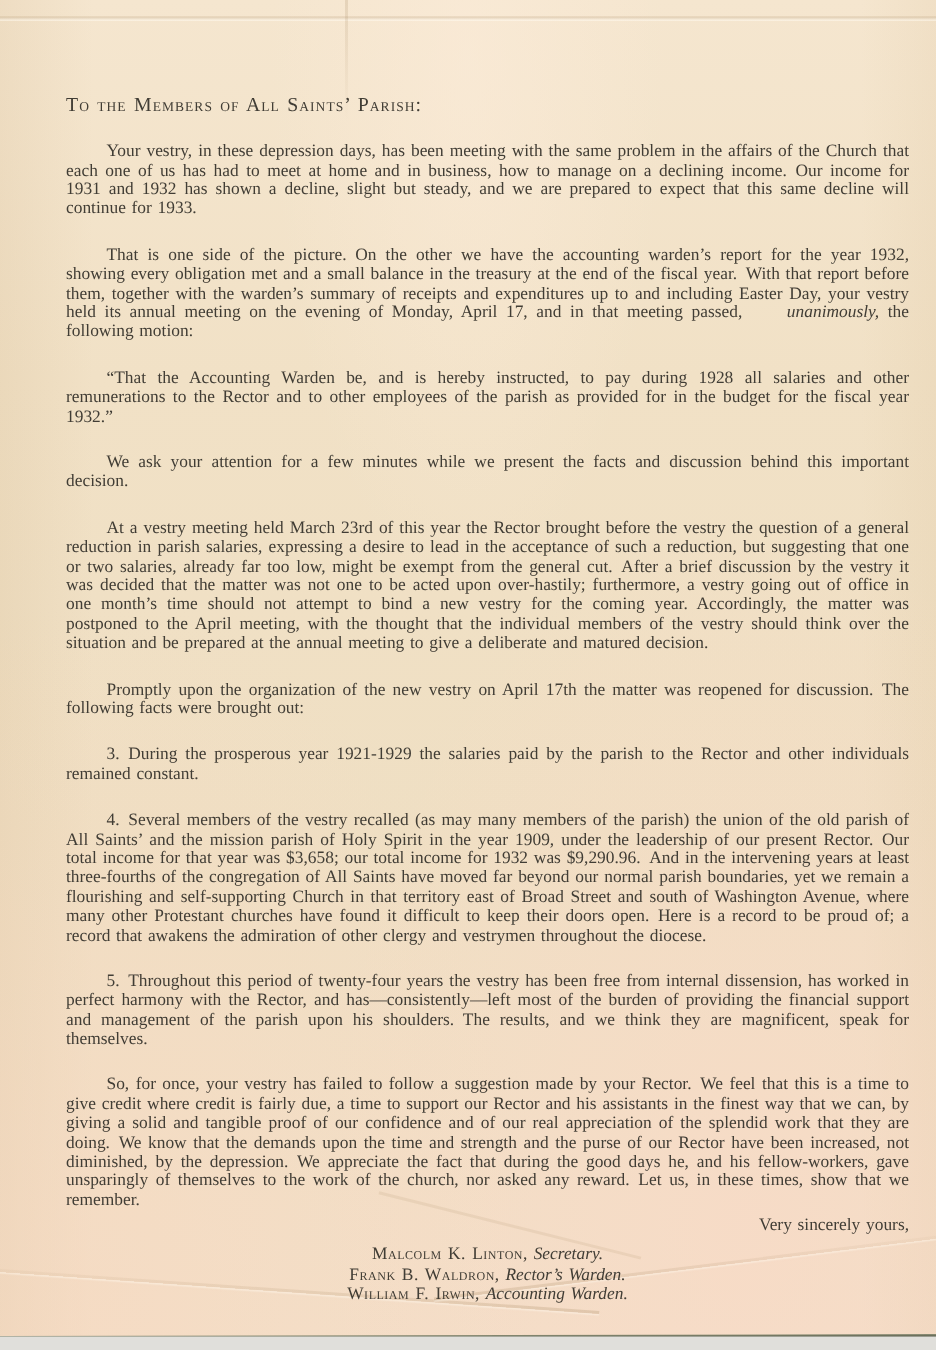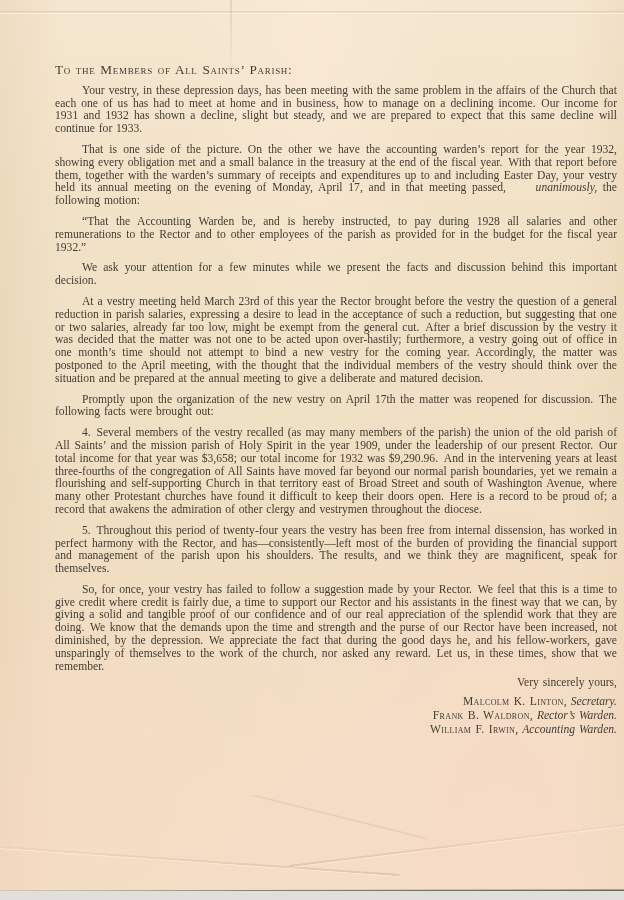--- a/index.html
+++ b/index.html
@@ -62,48 +62,48 @@
     background: #e0dfdb;
   }
   .paper-edge-line {
     position: absolute; left: 0; right: 0; bottom: 7px; height: 3.5px;
     background: linear-gradient(180deg, #90937a 0%, #3f4434 55%, #6f735e 100%);
     transform: rotate(-0.12deg);
   }
   
   .content {
     position: absolute;
-    left: 55px;
+    left: 44px;
     top: 64px;
     width: 562px;
     color: #413d35;
     font-size: 11.6px;
     line-height: 12.8px;
     text-align: justify;
     word-spacing: 0.9px;
   }
   .salutation {
     font-variant: small-caps;
     font-size: 13.2px;
     letter-spacing: 0.7px;
     margin: 0 0 7px 0;
     text-align: left;
   }
   .para {
-    margin: 8px 0 3px 0;
+    margin: 18px 0 3px 0;
     text-indent: 27px;
   }
   .para em { font-style: italic; padding-left: 24px; }
   .closing {
     margin: 4px 0 5px 0;
     padding-left: 244px;
     text-align: right;
   }
   .signatures {
-    text-align: right;
+    text-align: center;
   }
   .sig-line { line-height: 13.8px; white-space: nowrap; }
   .sig-name {
     font-variant: small-caps;
     letter-spacing: 0.35px;
   }
   .sig-title { font-style: italic; }
 </style>
 </head>
 <body>
@@ -119,20 +119,21 @@
     <div class="content">
       <div class="salutation">To the Members of All Saints’ Parish:</div>
 
       <div id="letter-body">
           <p class="para"><span>Your vestry, in these depression days, has been meeting with the same problem in the affairs of the Church that each one of us has had to meet at home and in business, how to manage on a declining income. Our income for 1931 and 1932 has shown a decline, slight but steady, and we are prepared to expect that this same decline will continue for 1933.</span></p>
           <p class="para"><span>That is one side of the picture. On the other we have the accounting warden’s report for the year 1932, showing every obligation met and a small balance in the treasury at the end of the fiscal year. With that report before them, together with the warden’s summary of receipts and expenditures up to and including Easter Day, your vestry held its annual meeting on the evening of Monday, April 17, and in that meeting passed, </span><em>unanimously,</em><span> the following motion:</span></p>
           <p class="para"><span>“That the Accounting Warden be, and is hereby instructed, to pay during 1928 all salaries and other remunerations to the Rector and to other employees of the parish as provided for in the budget for the fiscal year 1932.”</span></p>
           <p class="para"><span>We ask your attention for a few minutes while we present the facts and discussion behind this important decision.</span></p>
           <p class="para"><span>At a vestry meeting held March 23rd of this year the Rector brought before the vestry the question of a general reduction in parish salaries, expressing a desire to lead in the acceptance of such a reduction, but suggesting that one or two salaries, already far too low, might be exempt from the general cut. After a brief discussion by the vestry it was decided that the matter was not one to be acted upon over-hastily; furthermore, a vestry going out of office in one month’s time should not attempt to bind a new vestry for the coming year. Accordingly, the matter was postponed to the April meeting, with the thought that the individual members of the vestry should think over the situation and be prepared at the annual meeting to give a deliberate and matured decision.</span></p>
           <p class="para"><span>Promptly upon the organization of the new vestry on April 17th the matter was reopened for discussion. The following facts were brought out:</span></p>
+          <p class="para"><span>3. During the prosperous year 1921-1929 the salaries paid by the parish to the Rector and other individuals remained constant.</span></p>
           <p class="para"><span>4. Several members of the vestry recalled (as may many members of the parish) the union of the old parish of All Saints’ and the mission parish of Holy Spirit in the year 1909, under the leadership of our present Rector. Our total income for that year was $3,658; our total income for 1932 was $9,290.96. And in the intervening years at least three-fourths of the congregation of All Saints have moved far beyond our normal parish boundaries, yet we remain a flourishing and self-supporting Church in that territory east of Broad Street and south of Washington Avenue, where many other Protestant churches have found it difficult to keep their doors open. Here is a record to be proud of; a record that awakens the admiration of other clergy and vestrymen throughout the diocese.</span></p>
           <p class="para"><span>5. Throughout this period of twenty-four years the vestry has been free from internal dissension, has worked in perfect harmony with the Rector, and has—consistently—left most of the burden of providing the financial support and management of the parish upon his shoulders. The results, and we think they are magnificent, speak for themselves.</span></p>
           <p class="para"><span>So, for once, your vestry has failed to follow a suggestion made by your Rector. We feel that this is a time to give credit where credit is fairly due, a time to support our Rector and his assistants in the finest way that we can, by giving a solid and tangible proof of our confidence and of our real appreciation of the splendid work that they are doing. We know that the demands upon the time and strength and the purse of our Rector have been increased, not diminished, by the depression. We appreciate the fact that during the good days he, and his fellow-workers, gave unsparingly of themselves to the work of the church, nor asked any reward. Let us, in these times, show that we remember.</span></p>
         </div>
 
       <div class="closing">Very sincerely yours,</div>
 
       <div class="signatures" id="signature-block">
           <div class="sig-line"><span class="sig-name">Malcolm K. Linton,</span> <span class="sig-title">Secretary.</span></div>
           <div class="sig-line"><span class="sig-name">Frank B. Waldron,</span> <span class="sig-title">Rector’s Warden.</span></div>

